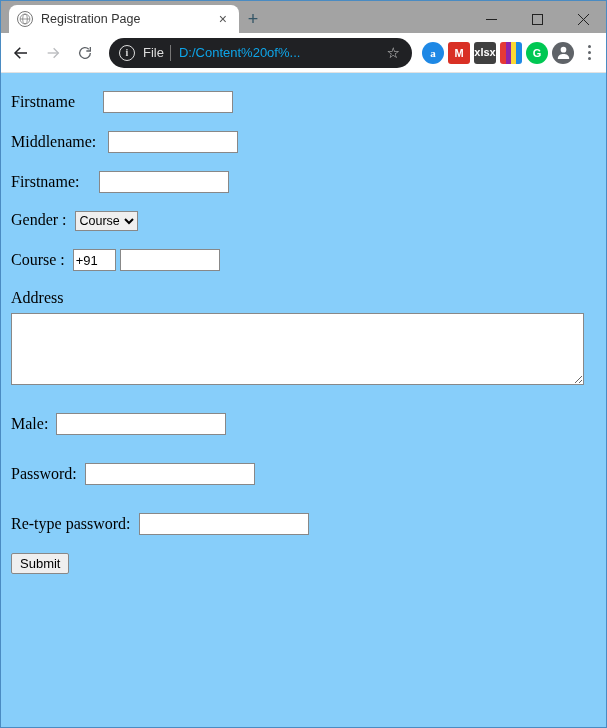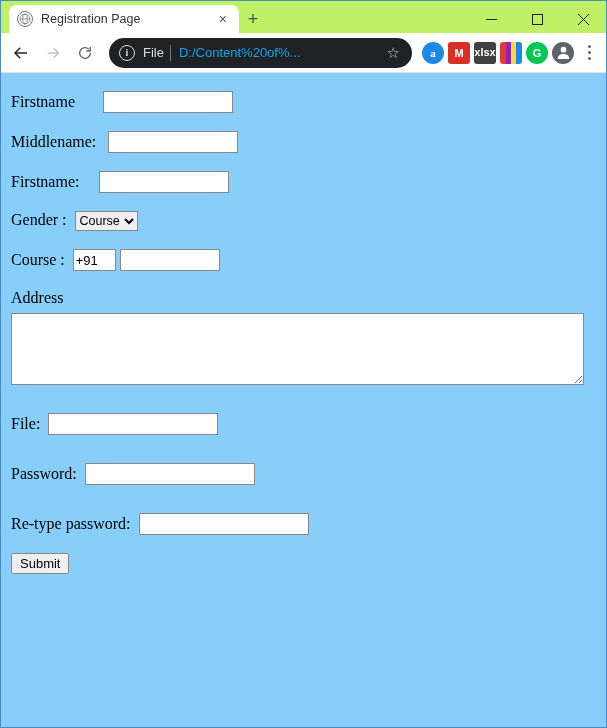--- a/index.html
+++ b/index.html
@@ -1,19 +1,19 @@
 <!DOCTYPE html>
 <html><head>
 <meta charset="utf-8">
 <style>
   * { box-sizing: border-box; }
   body { margin:0; font-family:"Segoe UI",Arial,sans-serif; font-size:13px; color:#000; background:#fff; }
   .window { width:607px; height:728px; border:1px solid #4a8bc2; display:flex; flex-direction:column; background:#fff; }
 
-  .titlebar { height:32px; background:#bef264; display:flex; align-items:flex-end; }
+  .titlebar { height:32px; background:#a3a3a3; display:flex; align-items:flex-end; }
   .tab { height:28px; background:#fff; border-top-left-radius:8px; border-top-right-radius:8px; display:flex; align-items:center; padding:0 8px; margin-left:8px; min-width:230px; }
   .tab .favicon { width:16px; height:16px; border:1px solid #777; border-radius:50%; display:flex; align-items:center; justify-content:center; font-size:10px; color:#555; margin-right:8px; }
   .tab .title { flex:1; color:#333; font-size:12.5px; }
   .tab .close { color:#555; font-size:14px; padding:0 4px; }
   .newtab { width:28px; height:28px; display:flex; align-items:center; justify-content:center; color:#356; font-size:18px; }
   .spacer { flex:1; }
   .winbtn { width:46px; height:28px; display:flex; align-items:center; justify-content:center; color:#222; }
   .winbtn svg { width:11px; height:11px; }
 
   .toolbar { height:40px; background:#fff; display:flex; align-items:center; padding:0 6px; border-bottom:1px solid #e2e2e2; gap:4px; }
@@ -166,21 +166,21 @@
       <input type="text" class="w40" value="+91" style="">
       <input type="text" class="w100" style="">
     </div>
 
     <div class="row big">
       <span class="lbl">Address</span>
       <textarea style=""></textarea>
     </div>
 
     <div class="row big">
-      <span class="lbl">File:</span>
+      <span class="lbl">Male:</span>
       <input type="text" class="w170" style="">
     </div>
 
     <div class="row big">
       <span class="lbl">Password:</span>
       <input type="password" class="w170" style="">
     </div>
 
     <div class="row">
       <span class="lbl">Re-type password:</span>

